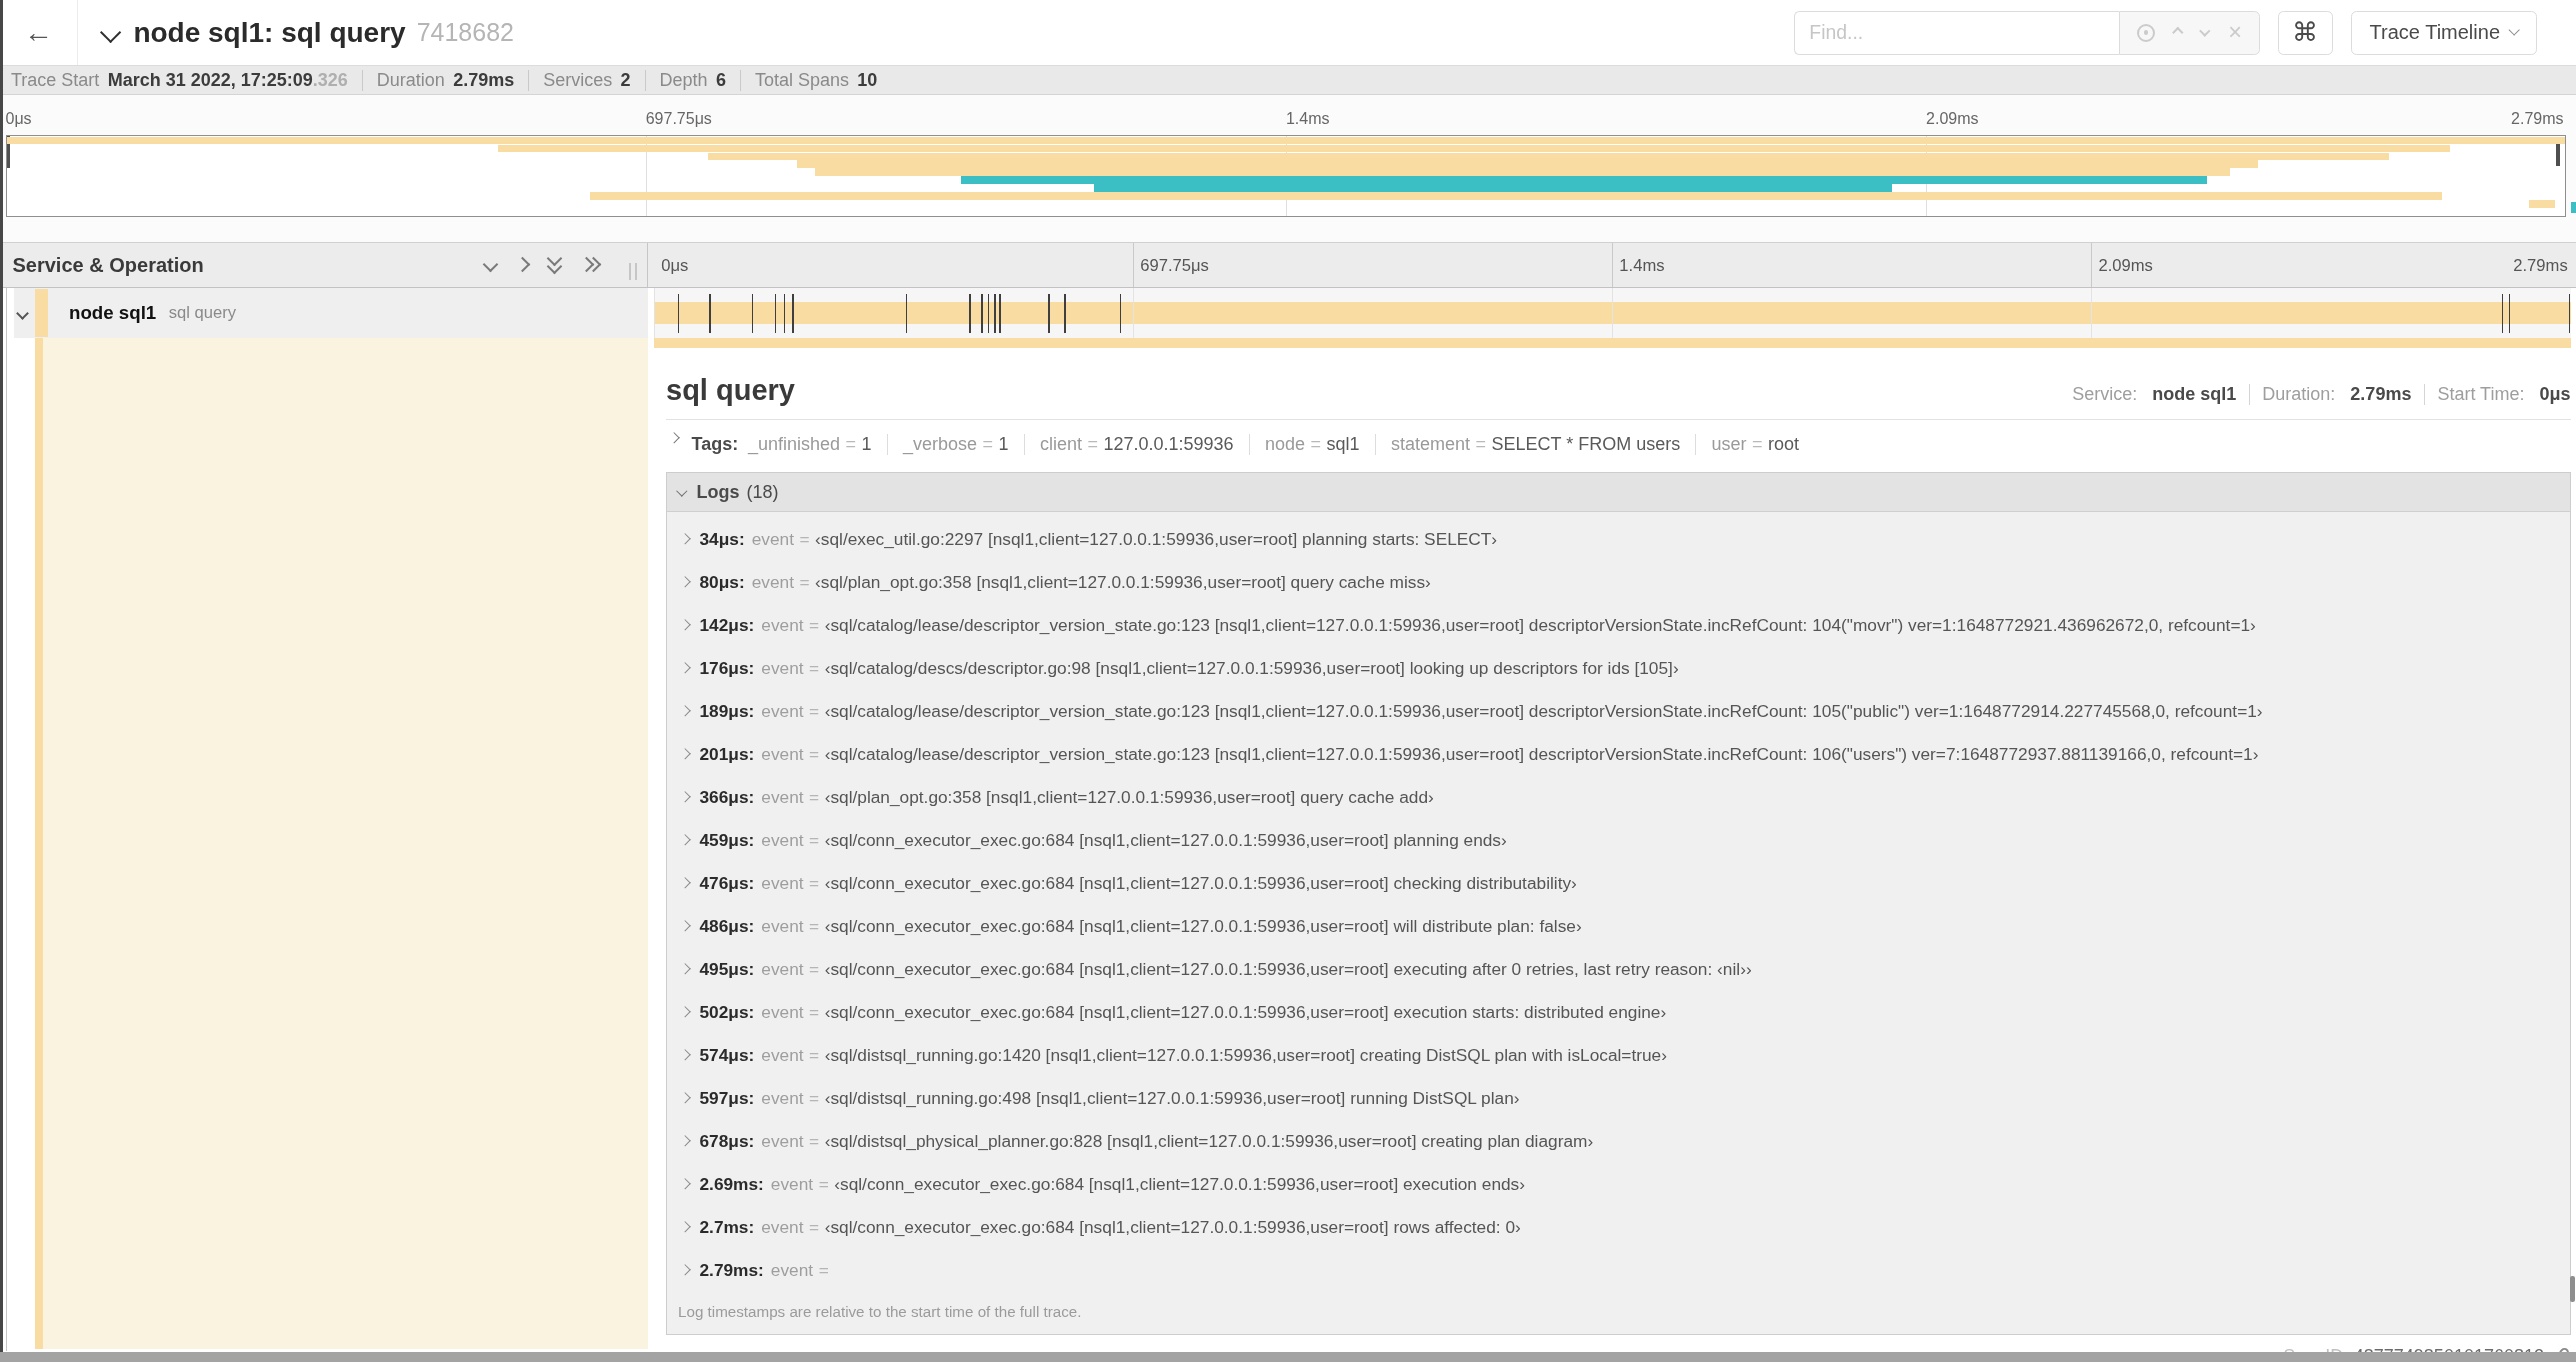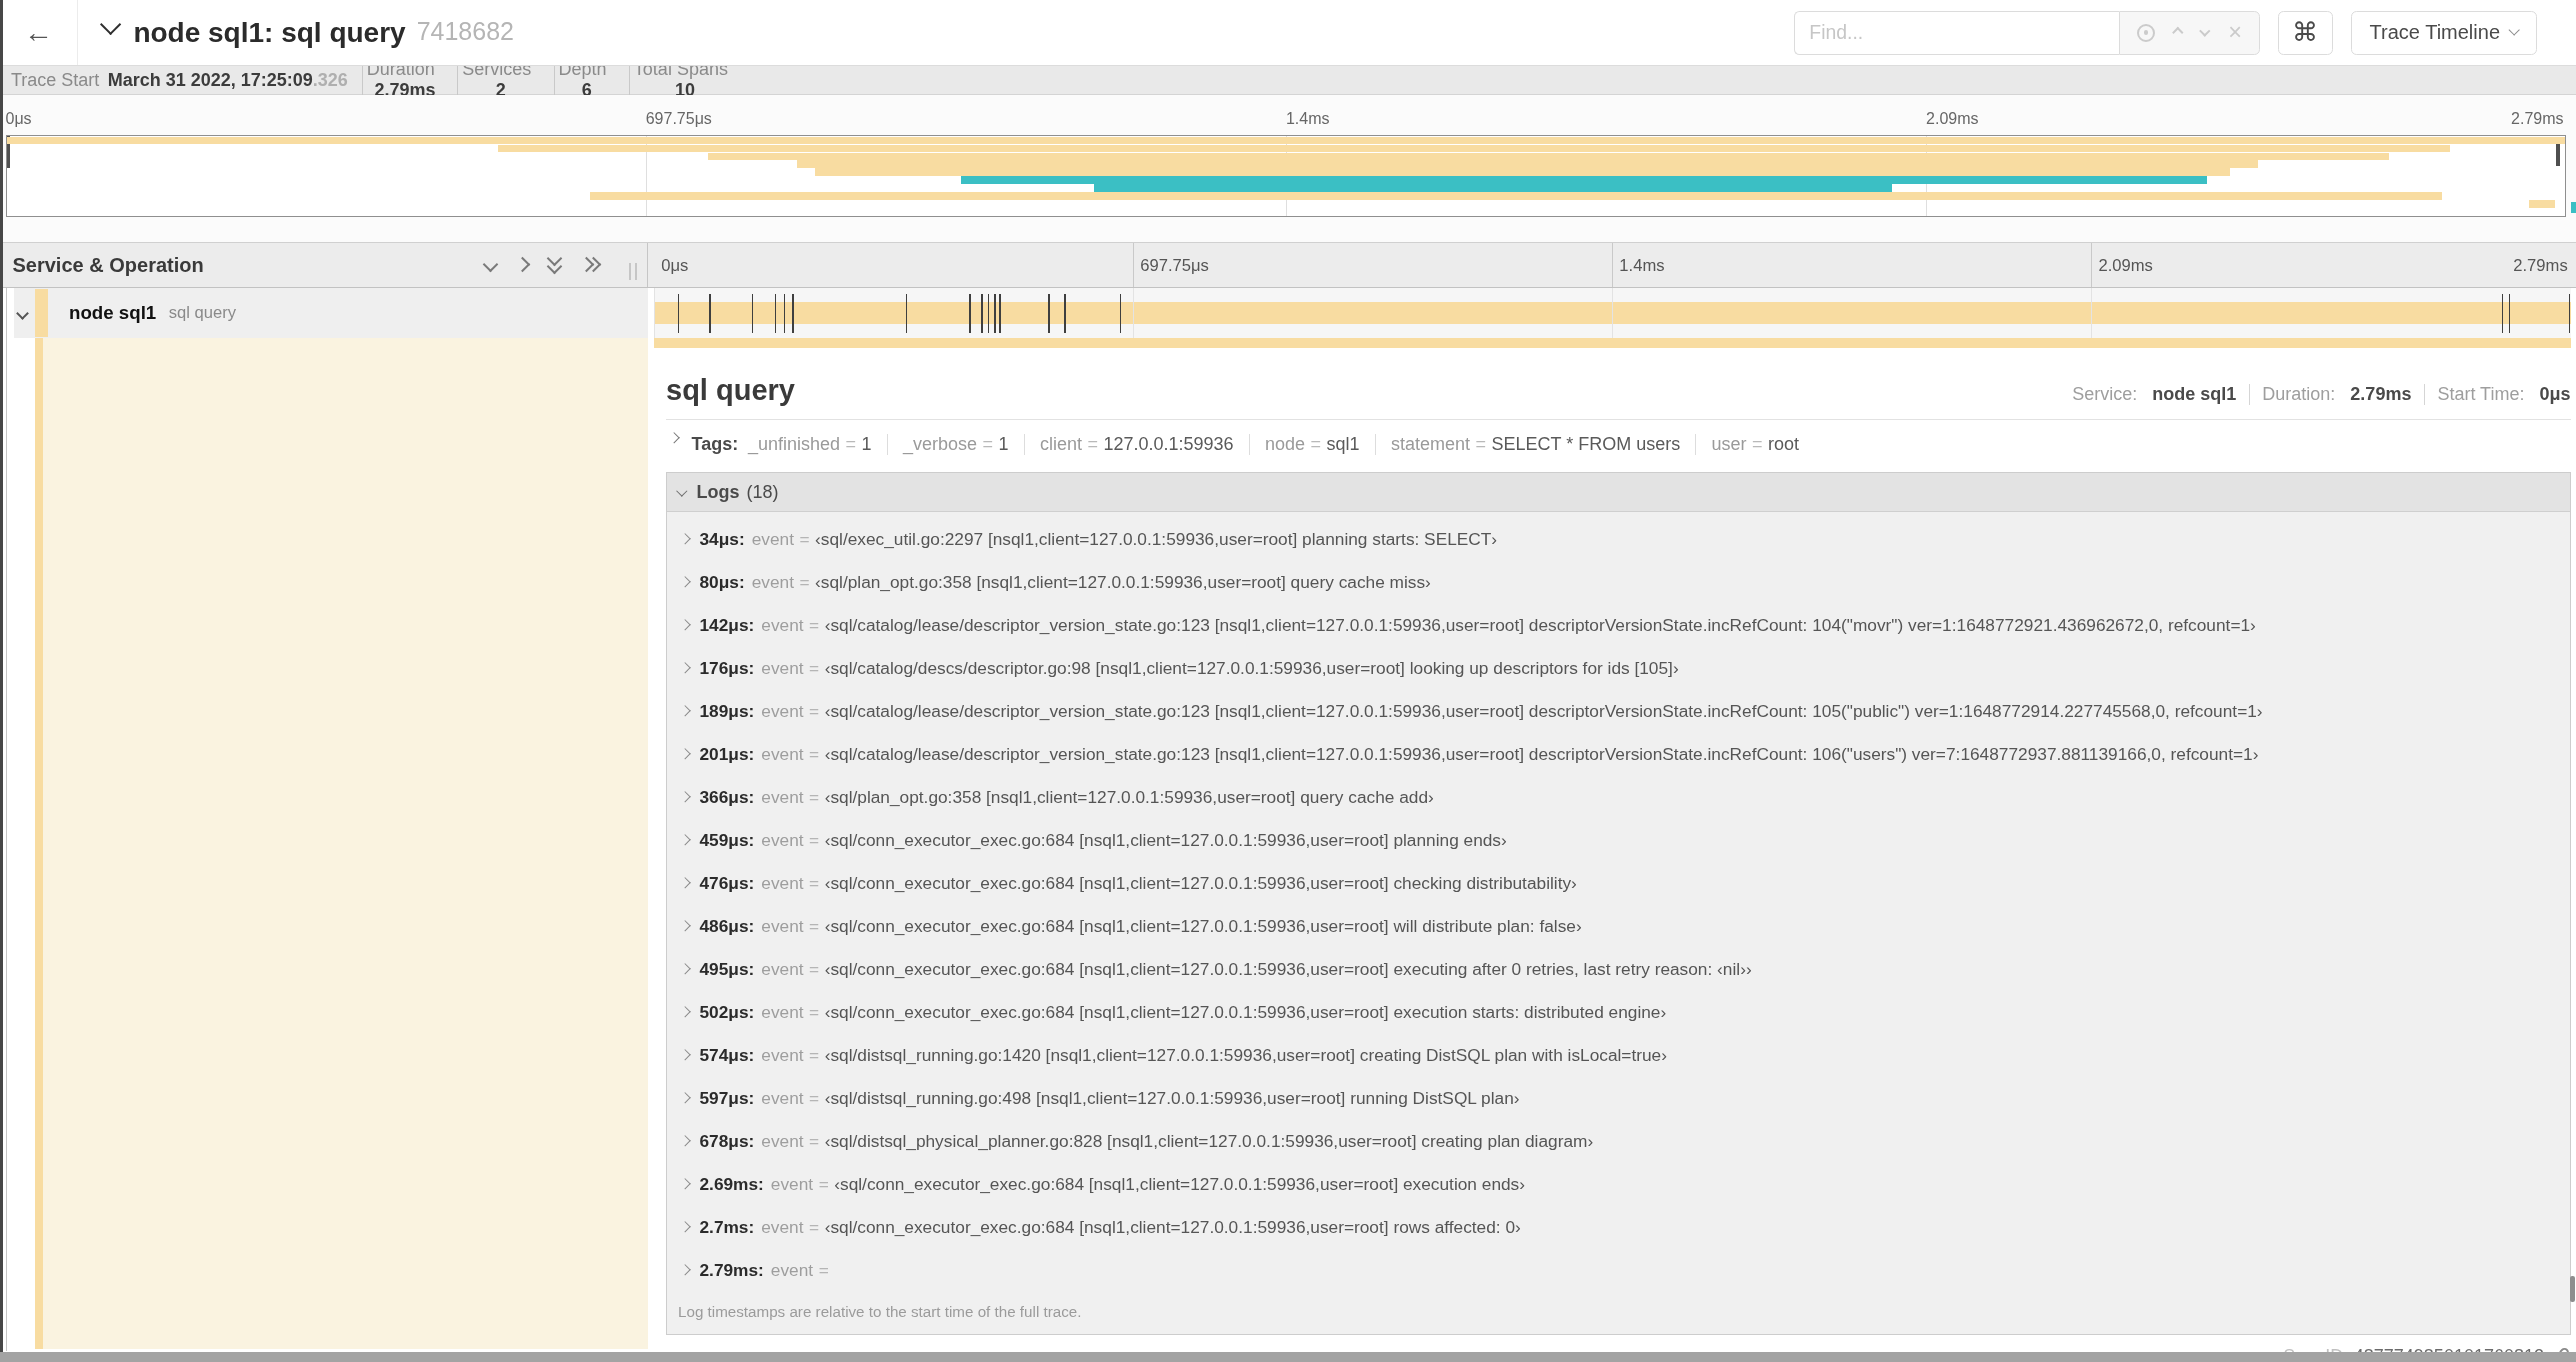--- a/index.html
+++ b/index.html
@@ -13,21 +13,21 @@
   .chev.down  { transform:rotate(45deg); }
   .chev.right { transform:rotate(-45deg); }
   .chev.up    { transform:rotate(-135deg); }
   .chev.sm { width:7.6px; height:7.6px; }
 
   
   .topbar { height:66px; display:flex; align-items:center; background:#fff;
             border-bottom:0.7px solid #DCDCDC; position:relative; }
   .back-cell { width:78px; height:100%; display:flex; align-items:center; justify-content:center;
                border-right:0.7px solid #ECECEC; font-size:29px; color:#555; cursor:pointer; }
-  .title-wrap { display:flex; align-items:flex-start; margin-left:25px; }
+  .title-wrap { display:flex; align-items:center; margin-left:25px; }
   .title-chev { color:#2F2F2F; margin-right:15.2px; width:15.2px; height:15.2px; border-width:2.8px; }
   .trace-title { font-size:28px; font-weight:bold; color:#2B2B2B; }
   .trace-id { font-size:25px; color:#B5B5B5; margin-left:11px; font-weight:normal; }
   .top-actions { margin-left:auto; margin-right:39px; display:flex; align-items:center; gap:18px; }
   .find-group { display:flex; height:44px; }
   .find-input { width:325px; border:1.4px solid #DCDCDC; border-right:none; border-radius:5.5px 0 0 5.5px;
                 padding:0 14px; font-size:19.4px; color:#444; outline:none;
                 font-family:"Liberation Sans","DejaVu Sans",sans-serif; }
   .find-input::placeholder { color:#C6C6C6; }
   .find-btns { display:flex; align-items:center; gap:19.4px; padding:0 16.6px; background:#F7F7F7;
@@ -38,21 +38,21 @@
   .btn { height:44px; background:#fff; border:1.4px solid #DCDCDC; border-radius:5.5px;
          display:flex; align-items:center; justify-content:center; cursor:pointer; }
   .kbd-btn { width:55px; font-size:26px; color:#4A4A4A; }
   .view-btn { padding:0 18px; font-size:20px; color:#4A4A4A; gap:9.7px; }
   .view-btn .chev { width:8.3px; height:8.3px; border-width:1.4px; color:#8A8A8A; margin-top:-4.2px; }
 
   
   .summary-bar { height:29px; background:#E9E9E9; border-bottom:0.7px solid #D4D4D4;
                  display:flex; align-items:center; padding-left:11px; font-size:18px; }
   .sum-item { display:flex; align-items:center; }
-  .sum-item.sep { border-left:0.7px solid #C9C9C9; margin-left:14px; padding-left:4px;flex-direction:column; }
+  .sum-item.sep { border-left:0.7px solid #C9C9C9; margin-left:14px; padding-left:14px; }
   .sum-label { color:#8A8A8A; margin-right:8.3px; }
   .sum-value { color:#3C3C3C; font-weight:bold; }
   .sum-suffix { color:#AFAFAF; font-weight:bold; }
 
   
   .minimap { height:147px; background:#FBFBFB; position:relative; }
   .mm-labels { position:absolute; left:5.5px; right:9.7px; top:0; height:37px; }
   .mm-labels .tick-label { position:absolute; bottom:4.2px; font-size:16px; color:#666; }
   .mm-canvas { position:absolute; left:5.5px; right:9.7px; top:40px; height:82px;
                background:#fff; border:1.4px solid #8F8F8F; cursor:crosshair; }

